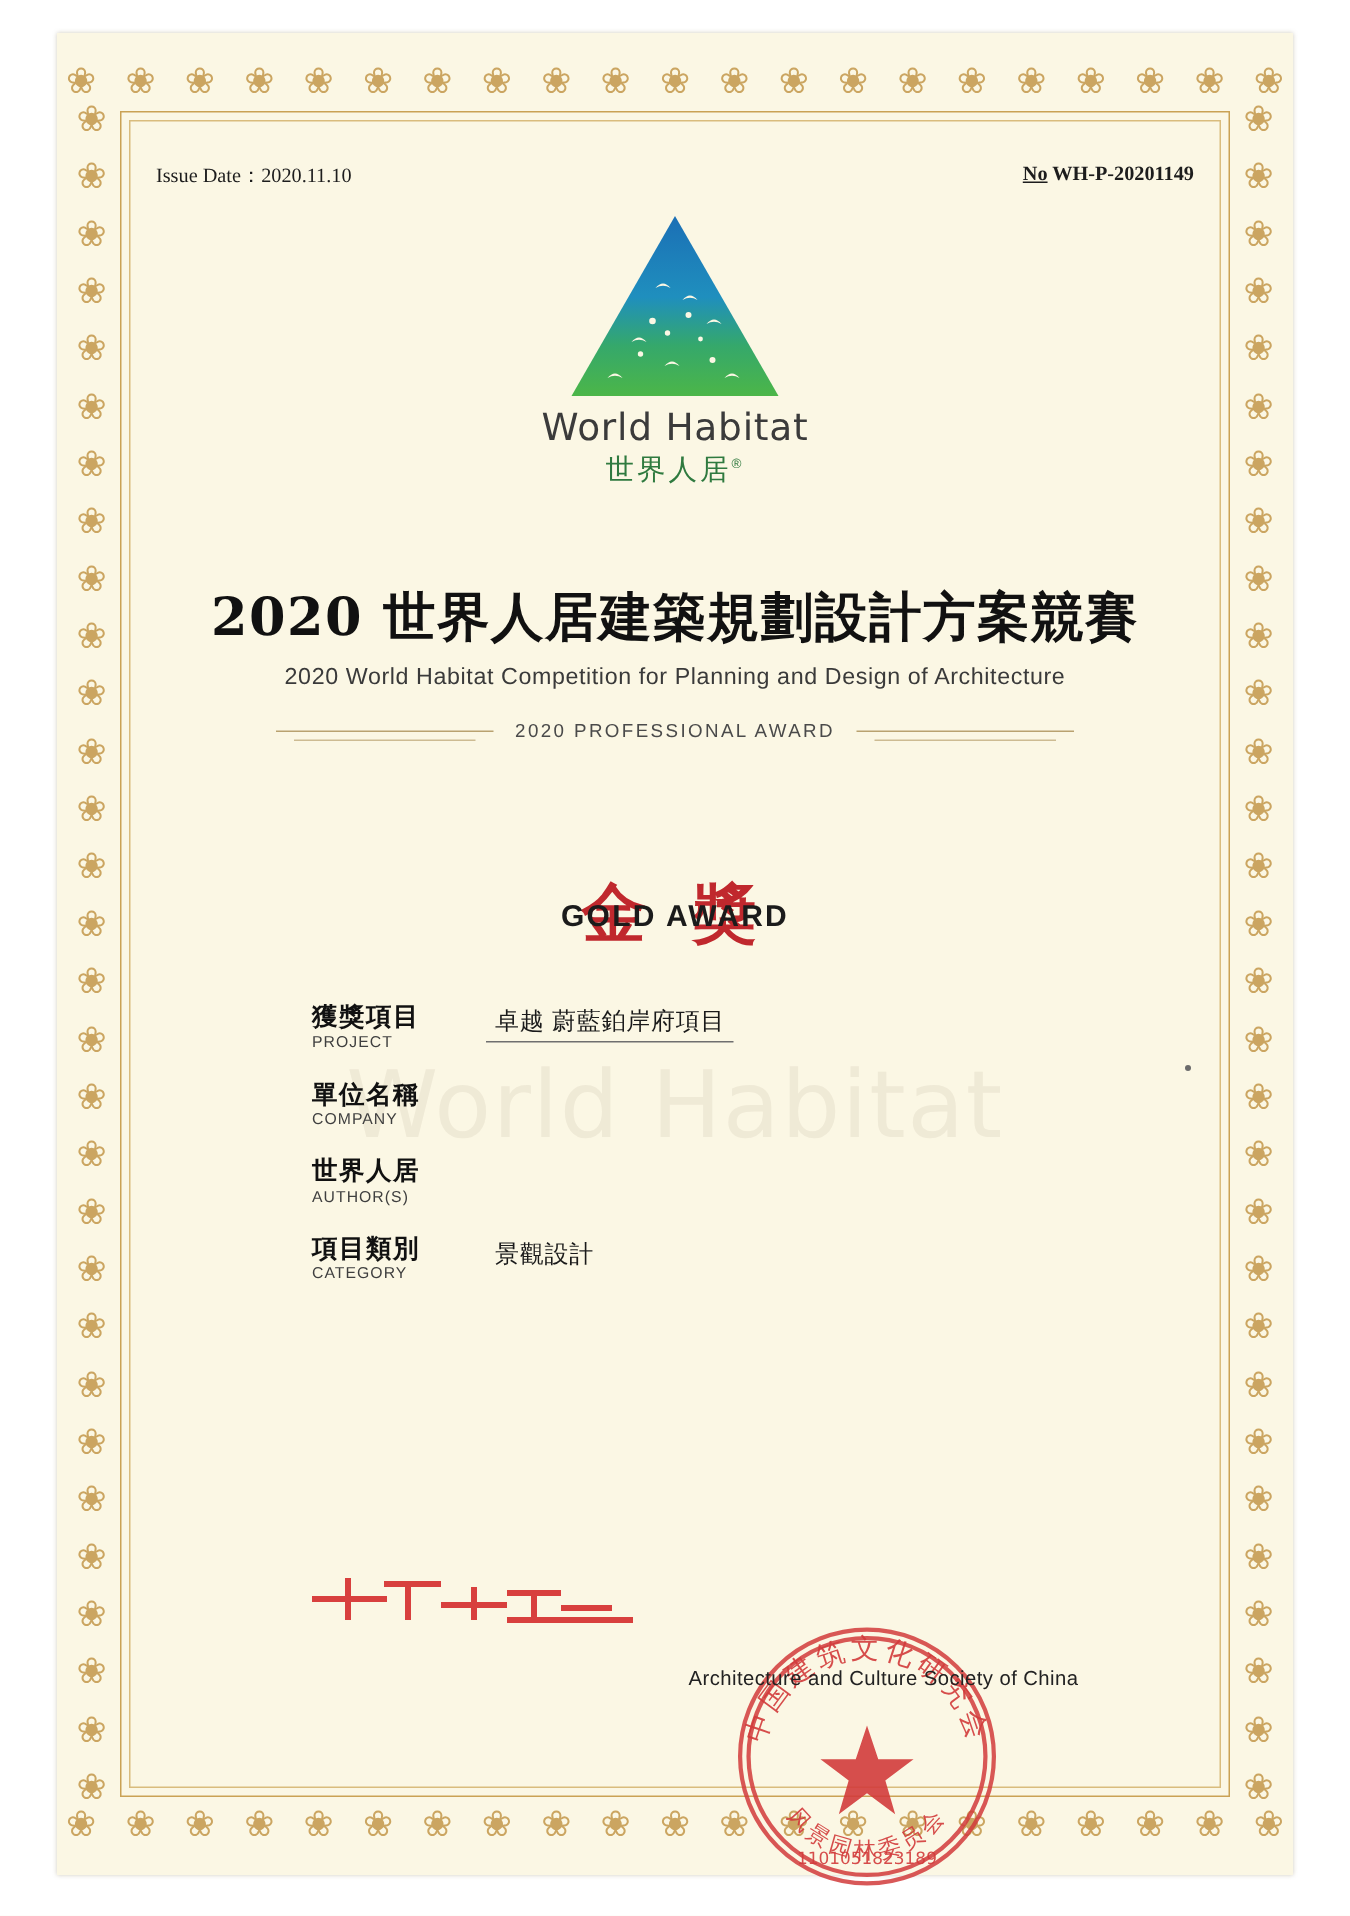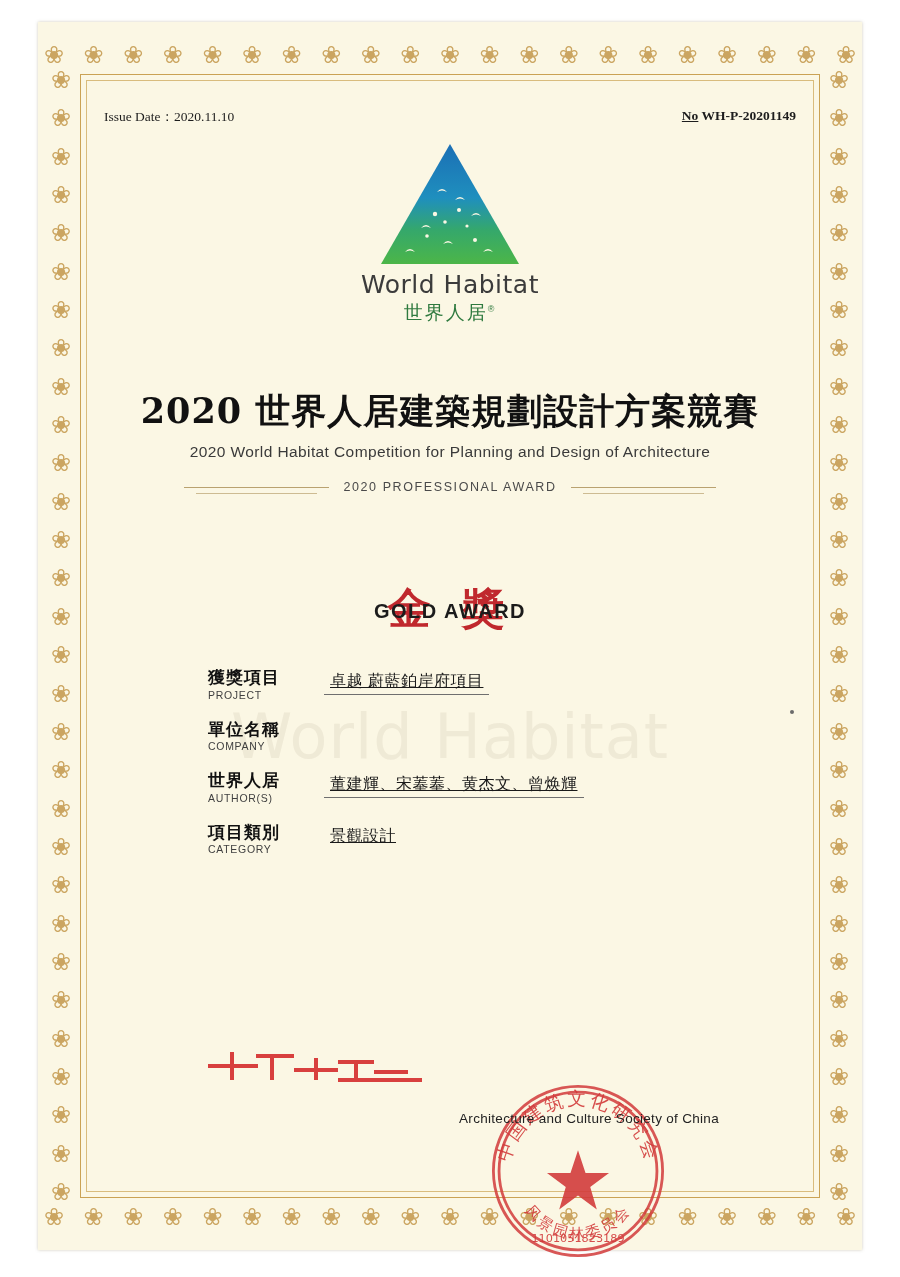--- a/index.html
+++ b/index.html
@@ -283,21 +283,20 @@
   }
   .field-value {
     margin-top: 3px;
     font-size: 16px;
     color: #1a1a1a;
     letter-spacing: .5px;
     border-bottom: 1px solid #6f6f6f;
     padding: 0 6px 2px 6px;
     display: inline-block;
     white-space: nowrap;
-    text-decoration: underline;
   }
   .field-value.no-rule {
     border-bottom: none;
   }
 
   
   .zh-logo {
     position: absolute;
     left: 100px;
     bottom: 92px;
@@ -538,21 +537,20 @@
             <div class="field-cn">單位名稱</div>
             <div class="field-en">COMPANY</div>
           </div>
         </div>
 
         <div class="field">
           <div class="field-labels">
             <div class="field-cn">世界人居</div>
             <div class="field-en">AUTHOR(S)</div>
           </div>
-          <div class="field-value">董建輝、宋菶菶、黄杰文、曾焕輝</div>
         </div>
 
         <div class="field">
           <div class="field-labels">
             <div class="field-cn">項目類別</div>
             <div class="field-en">CATEGORY</div>
           </div>
           <div class="field-value no-rule">景觀設計</div>
         </div>
       </div>

